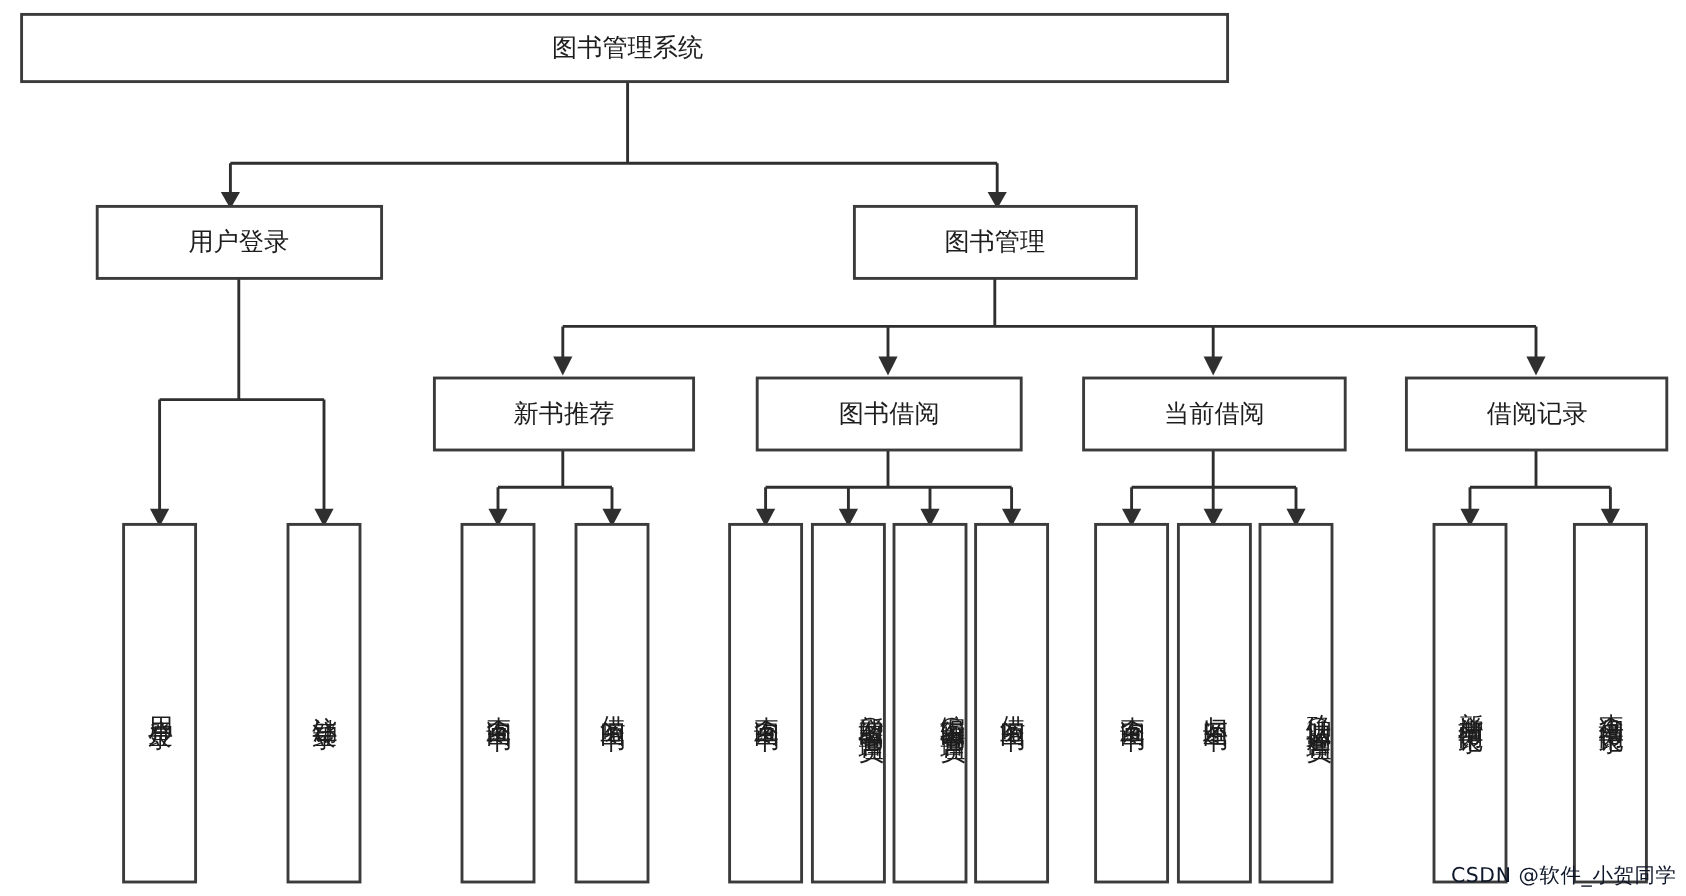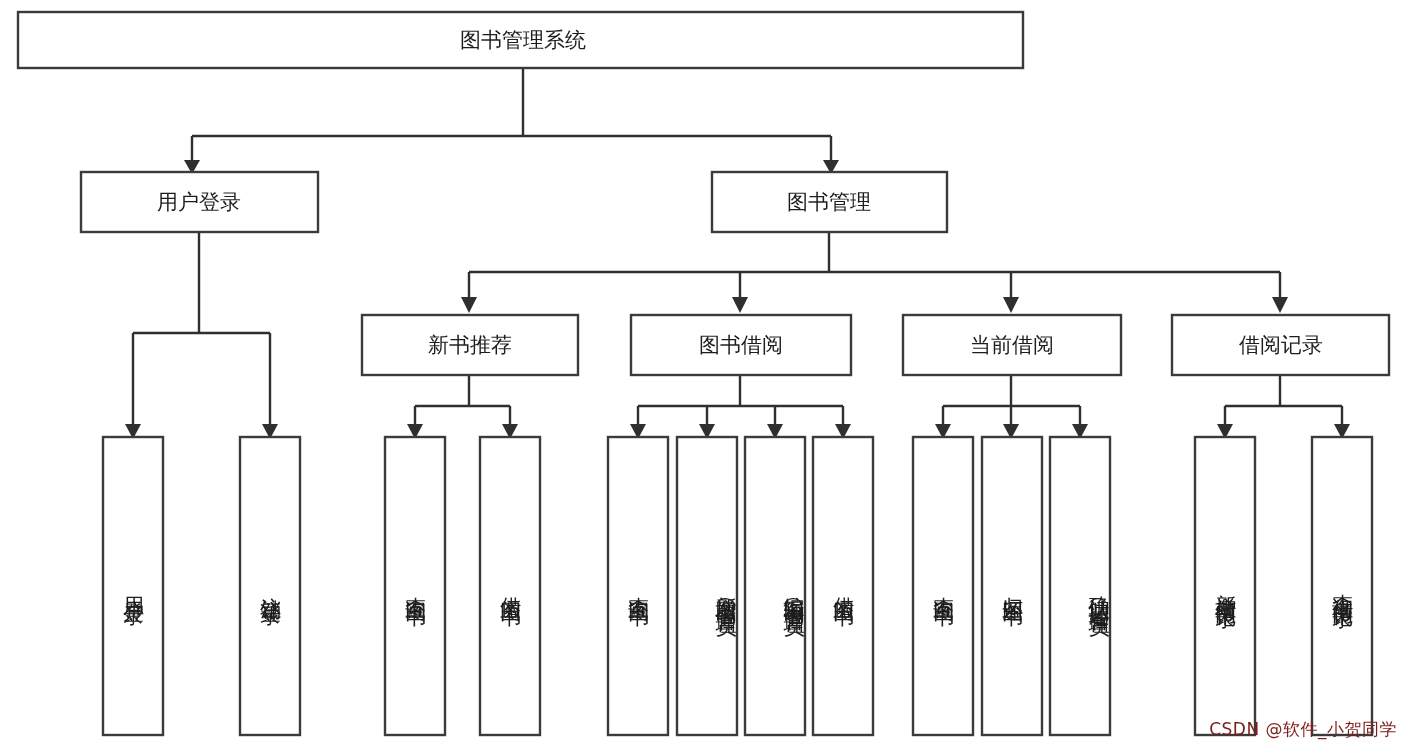--- a/index.html
+++ b/index.html
@@ -61,21 +61,21 @@
     color: #1d1d1d;
     white-space: nowrap;
     pointer-events: none;
   }
   .watermark {
     position: absolute;
     right: 8px;
     bottom: 6px;
     font-family: "DejaVu Sans", "Liberation Sans", sans-serif;
     font-size: 17px;
-    color: #7f1d1d;
+    color: #0f172a;
     letter-spacing: 0.5px;
     white-space: nowrap;
   }
 </style>
 </head>
 <body>
 
 <div id="diagram-root">
 
   <svg id="tree-svg" viewBox="0 0 1405 747">

